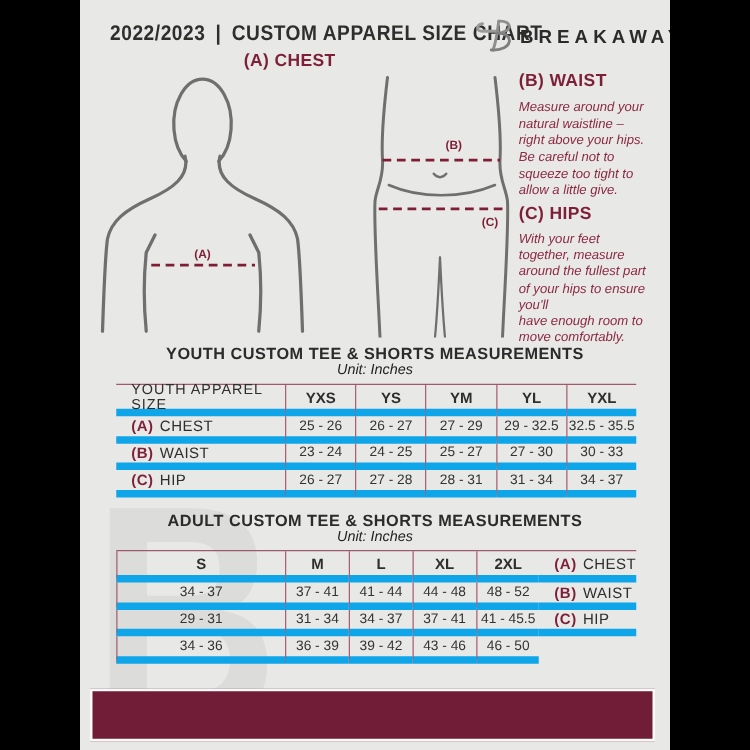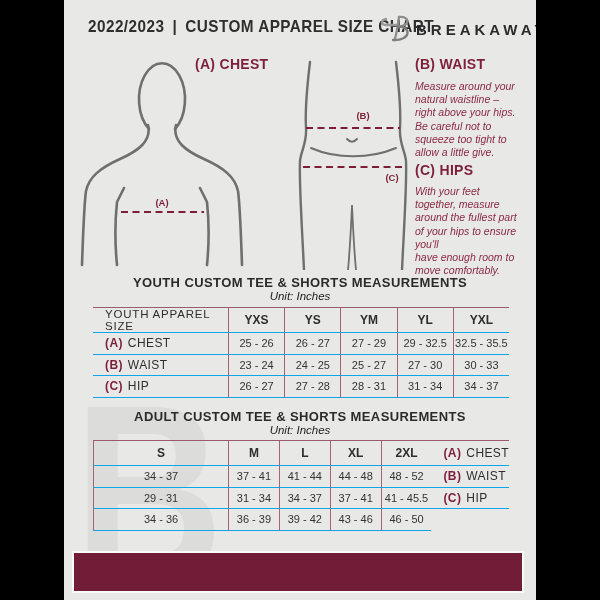--- a/index.html
+++ b/index.html
@@ -32,21 +32,21 @@
 
   
   .sec-title { position:absolute; width:100%; text-align:center; font-size:13px; font-weight:bold;
                letter-spacing:.4px; color:#2b2b2b; }
   .sec-unit  { position:absolute; width:100%; text-align:center; font-size:11.5px; font-style:italic; color:#222; }
 
   
   .size-table { position:absolute; left:29px; width:416px;
                 display:grid; grid-template-columns:135px repeat(5,1fr);
                 grid-auto-rows:21.5px; border-top:1.5px solid #9c5a6c; }
-  .size-table .cell { border-bottom:1px solid #0ea5e9; display:flex; align-items:center;
+  .size-table .cell { border-bottom:6px solid #0ea5e9; display:flex; align-items:center;
                       justify-content:center; font-size:11px; color:#333; background:transparent; }
   .size-table .cell.vline { border-left:1px solid #a66173; }
   .size-table .head { height:25px; font-size:12px; font-weight:bold; color:#2e2e2e; }
   .size-table .head.first { font-weight:normal; font-size:11.5px; letter-spacing:.8px; }
   .size-table .first { justify-content:flex-start; padding-left:12px; }
   .size-table .rowlabel { font-size:12px; color:#2e2e2e; letter-spacing:.4px; }
   .size-table .rowlabel .key { color:#7d1f38; font-weight:bold; margin-right:5px; } 
   .size-table { grid-template-rows:25px 21.5px 21.5px 21.5px; }
 
   
@@ -73,21 +73,21 @@
           <g fill="none" stroke="#8e8e8e" stroke-width="2.3" stroke-linecap="round">
             <path d="M 8 6 C 3 7 2 12 9 12 L 20 12" stroke="#9a9a9a"></path>
             <path d="M 21 4 C 20 12 19 20 16.5 27"></path>
             <path d="M 21 4 C 32 3 33 13 19.5 13.5"></path>
             <path d="M 19.5 13.5 C 34 13 33 28 15 27" stroke="#7f7f7f"></path>
           </g>
         </svg>
       </div>
       <div class="brand">BREAKAWAY</div>
 
-      <div class="ins-head" style="left:131px; top:56px;text-align:right;">(A) CHEST</div>
+      <div class="ins-head" style="left:131px; top:40px;text-align:right;">(A) CHEST</div>
 
       <div class="ins-head" style="left:351px; top:56px;">(B) WAIST</div>
       <div class="ins-body" style="left:351px; top:80px;">
         <span>Measure around your</span>
         <span>natural waistline –</span>
         <span>right above your hips.</span>
         <span>Be careful not to</span>
         <span>squeeze too tight to</span>
         <span>allow a little give.</span>
       </div>

